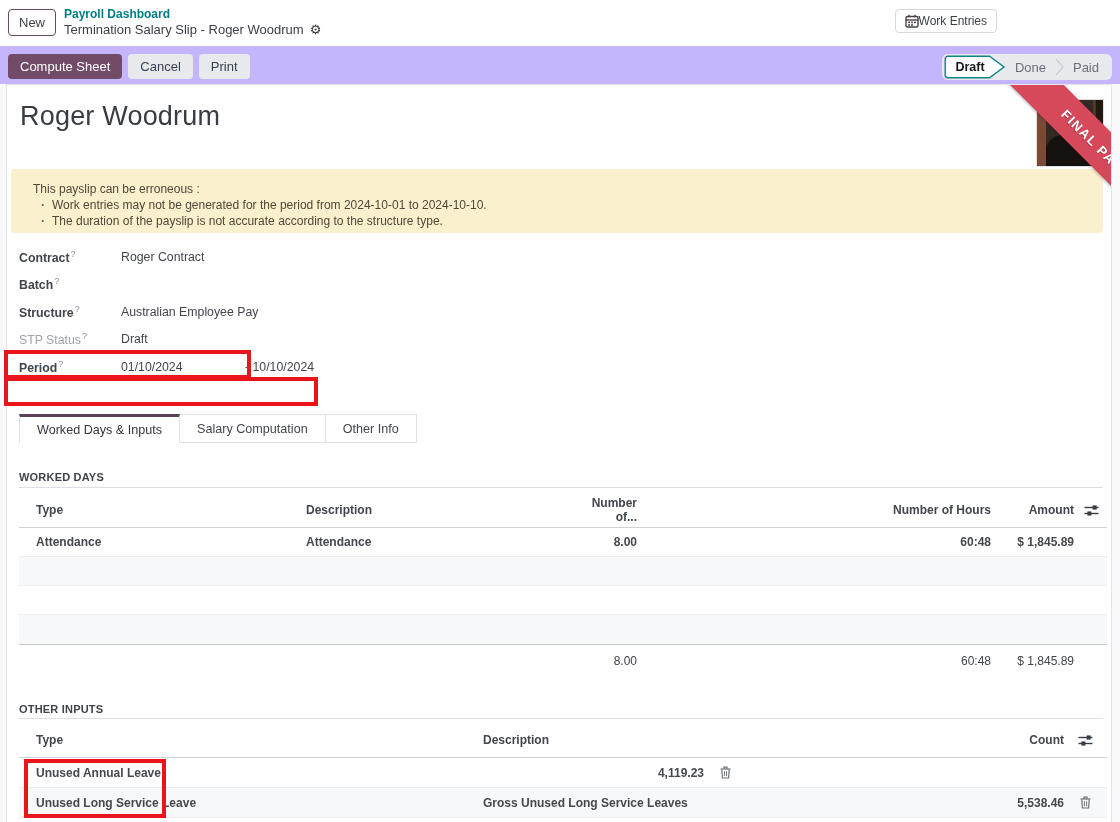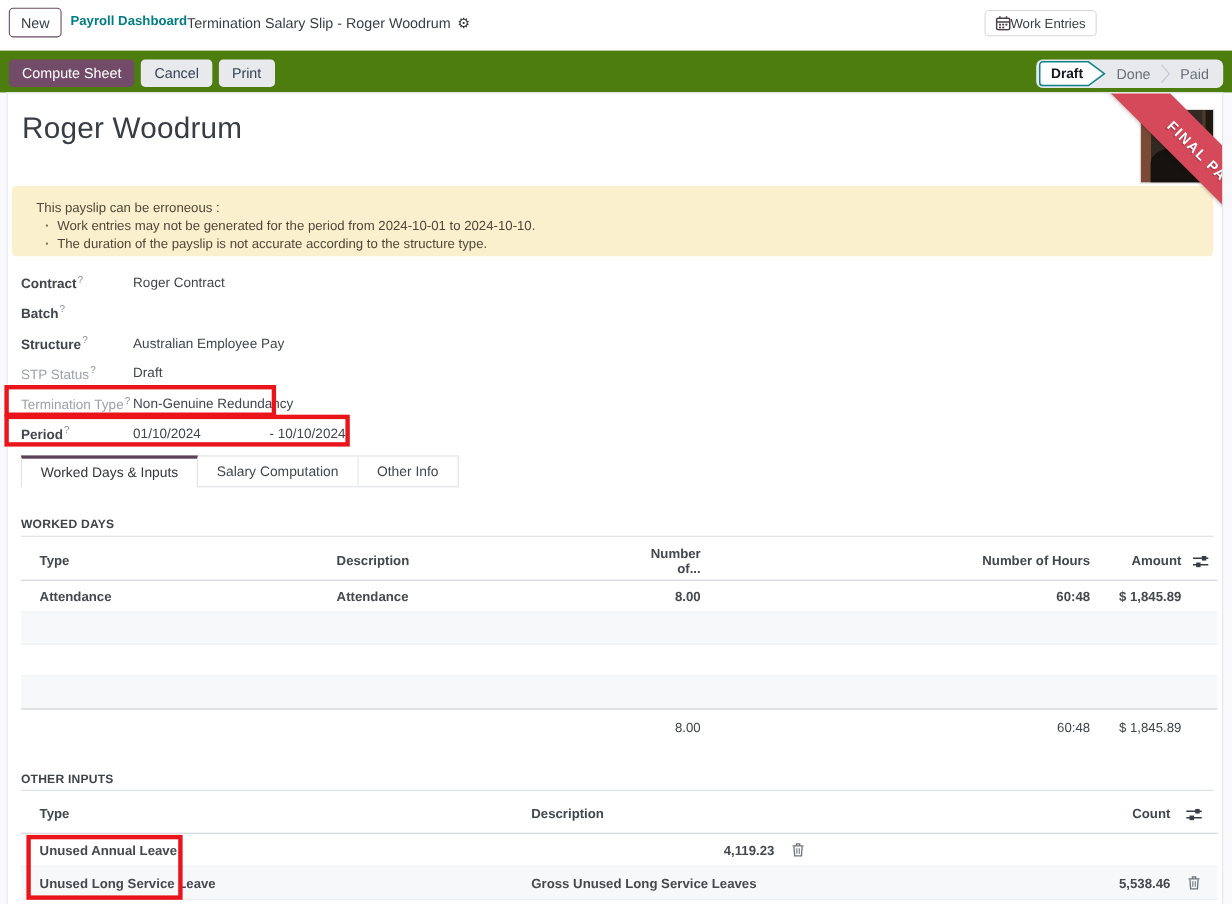--- a/index.html
+++ b/index.html
@@ -12,32 +12,32 @@
     overflow:hidden;
     font-size:12px;
   }
   
   .topbar { position:absolute; left:0; top:0; width:1120px; height:46px; background:#fff; }
   .topbar-left { position:absolute; left:8px; top:7px; display:flex; align-items:center; gap:8px; }
   .btn-new {
     background:#fff; border:1px solid #6d4a63; color:#3a3e46; border-radius:4px;
     padding:5px 10px; font-size:13px; cursor:pointer; line-height:15px;
   }
-  .crumbs { display:flex; flex-direction:row; justify-content:flex-start; }
+  .crumbs { display:flex; flex-direction:column; justify-content:flex-start; }
   .crumb-parent { color:#017e84; font-size:12px; font-weight:700; line-height:14px; cursor:pointer; }
   .crumb-current-row { display:flex; align-items:center; gap:6px; }
   .crumb-current { color:#3a3e46; font-size:13px; line-height:17px; }
   .gear { font-size:13px; color:#33373e; cursor:pointer; line-height:15px; }
   .btn-work-entries {
     position:absolute; right:123px; top:9px; display:flex; align-items:center; gap:0;
     background:#fff; border:1px solid #d5d8dc; border-radius:4px; padding:4px 9px;
     font-size:12px; color:#3a3e46; cursor:pointer;
   }
   
-  .toolbar { position:absolute; left:0; top:46px; width:1120px; height:38px; background:#4d7c0f; }
+  .toolbar { position:absolute; left:0; top:46px; width:1120px; height:38px; background:#c4b5fd; }
   .toolbar-left { position:absolute; left:8px; top:8px; display:flex; gap:6px; }
   .btn { border:none; border-radius:4px; font-size:13px; padding:5px 12px; cursor:pointer; line-height:15px; }
   .btn-primary { background:#714b67; color:#fff; font-weight:400; }
   .btn-secondary { background:#e7e9ed; color:#374151; }
   .statusbar {
     position:absolute; right:8px; top:8px; height:26px; background:#e7e9ed; border-radius:6px;
     display:flex; align-items:center; padding:0 4px 0 2px;
   }
   .status-step { font-size:13px; color:#6a6f78; padding:0 9px; cursor:pointer; }
   .status-draft-svg { display:block; cursor:pointer; }
@@ -208,24 +208,20 @@
       <span class="flabel"><span>Batch</span><sup>?</sup></span>
       <span class="fvalue"></span>
     </div>
     <div class="frow">
       <span class="flabel"><span>Structure</span><sup>?</sup></span>
       <span class="fvalue">Australian Employee Pay</span>
     </div>
     <div class="frow">
       <span class="flabel muted"><span>STP Status</span><sup>?</sup></span>
       <span class="fvalue">Draft</span>
-    </div>
-    <div class="frow">
-      <span class="flabel muted"><span>Termination Type</span><sup>?</sup></span>
-      <span class="fvalue">Non-Genuine Redundancy</span>
     </div>
     <div class="frow">
       <span class="flabel"><span>Period</span><sup>?</sup></span>
       <span class="fvalue w1">01/10/2024</span>
       <span class="fvalue">- 10/10/2024</span>
     </div>
   </div>
 
   <div class="tabs">
     <div class="tab active">Worked Days &amp; Inputs</div>

